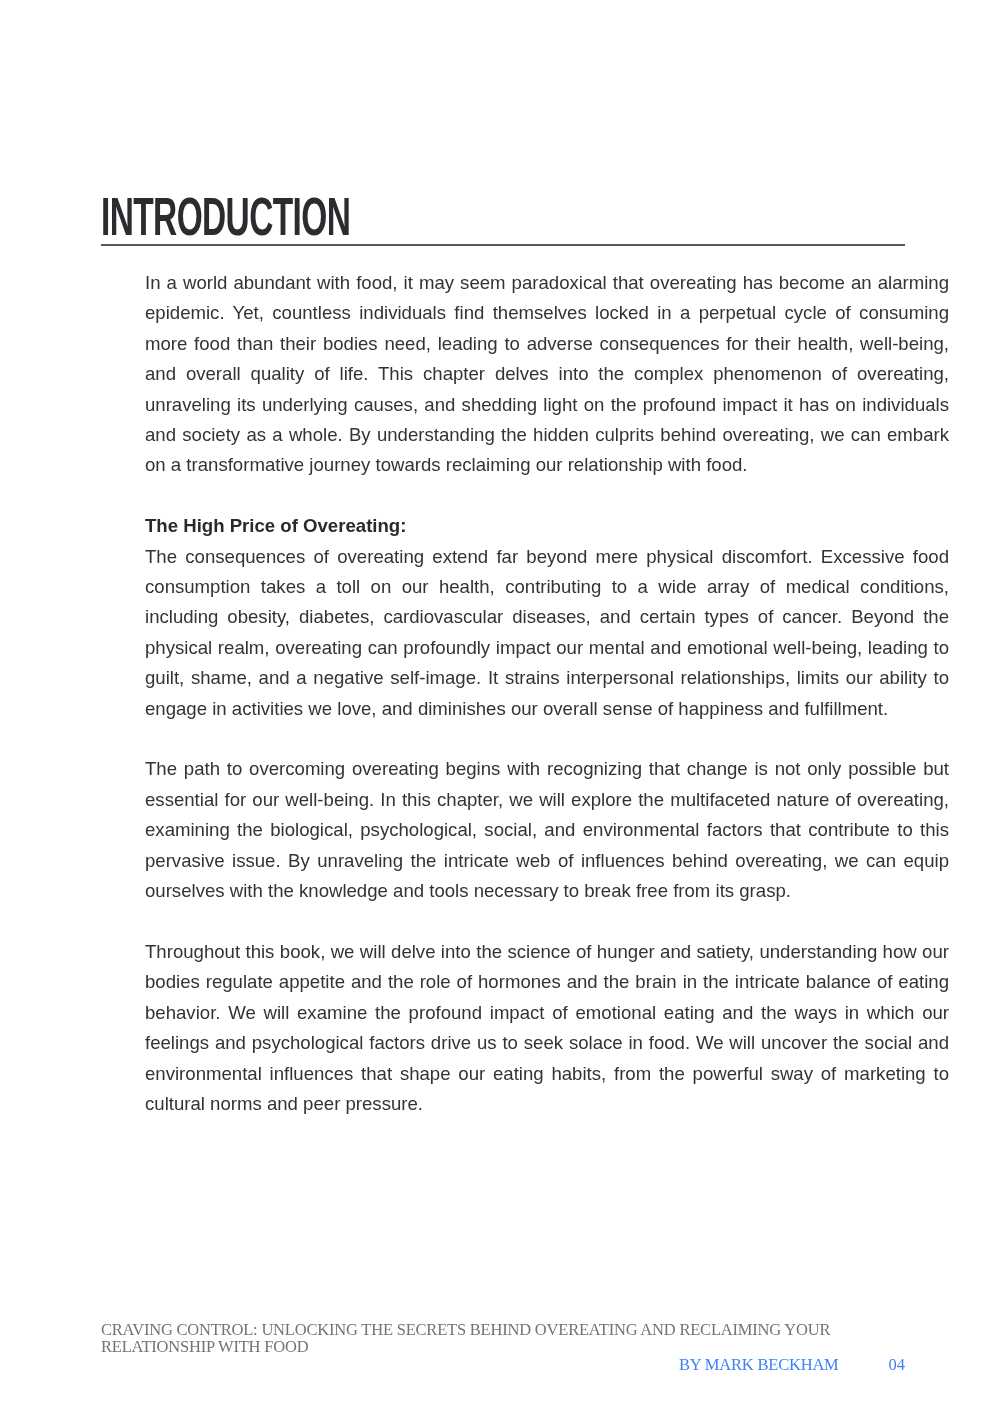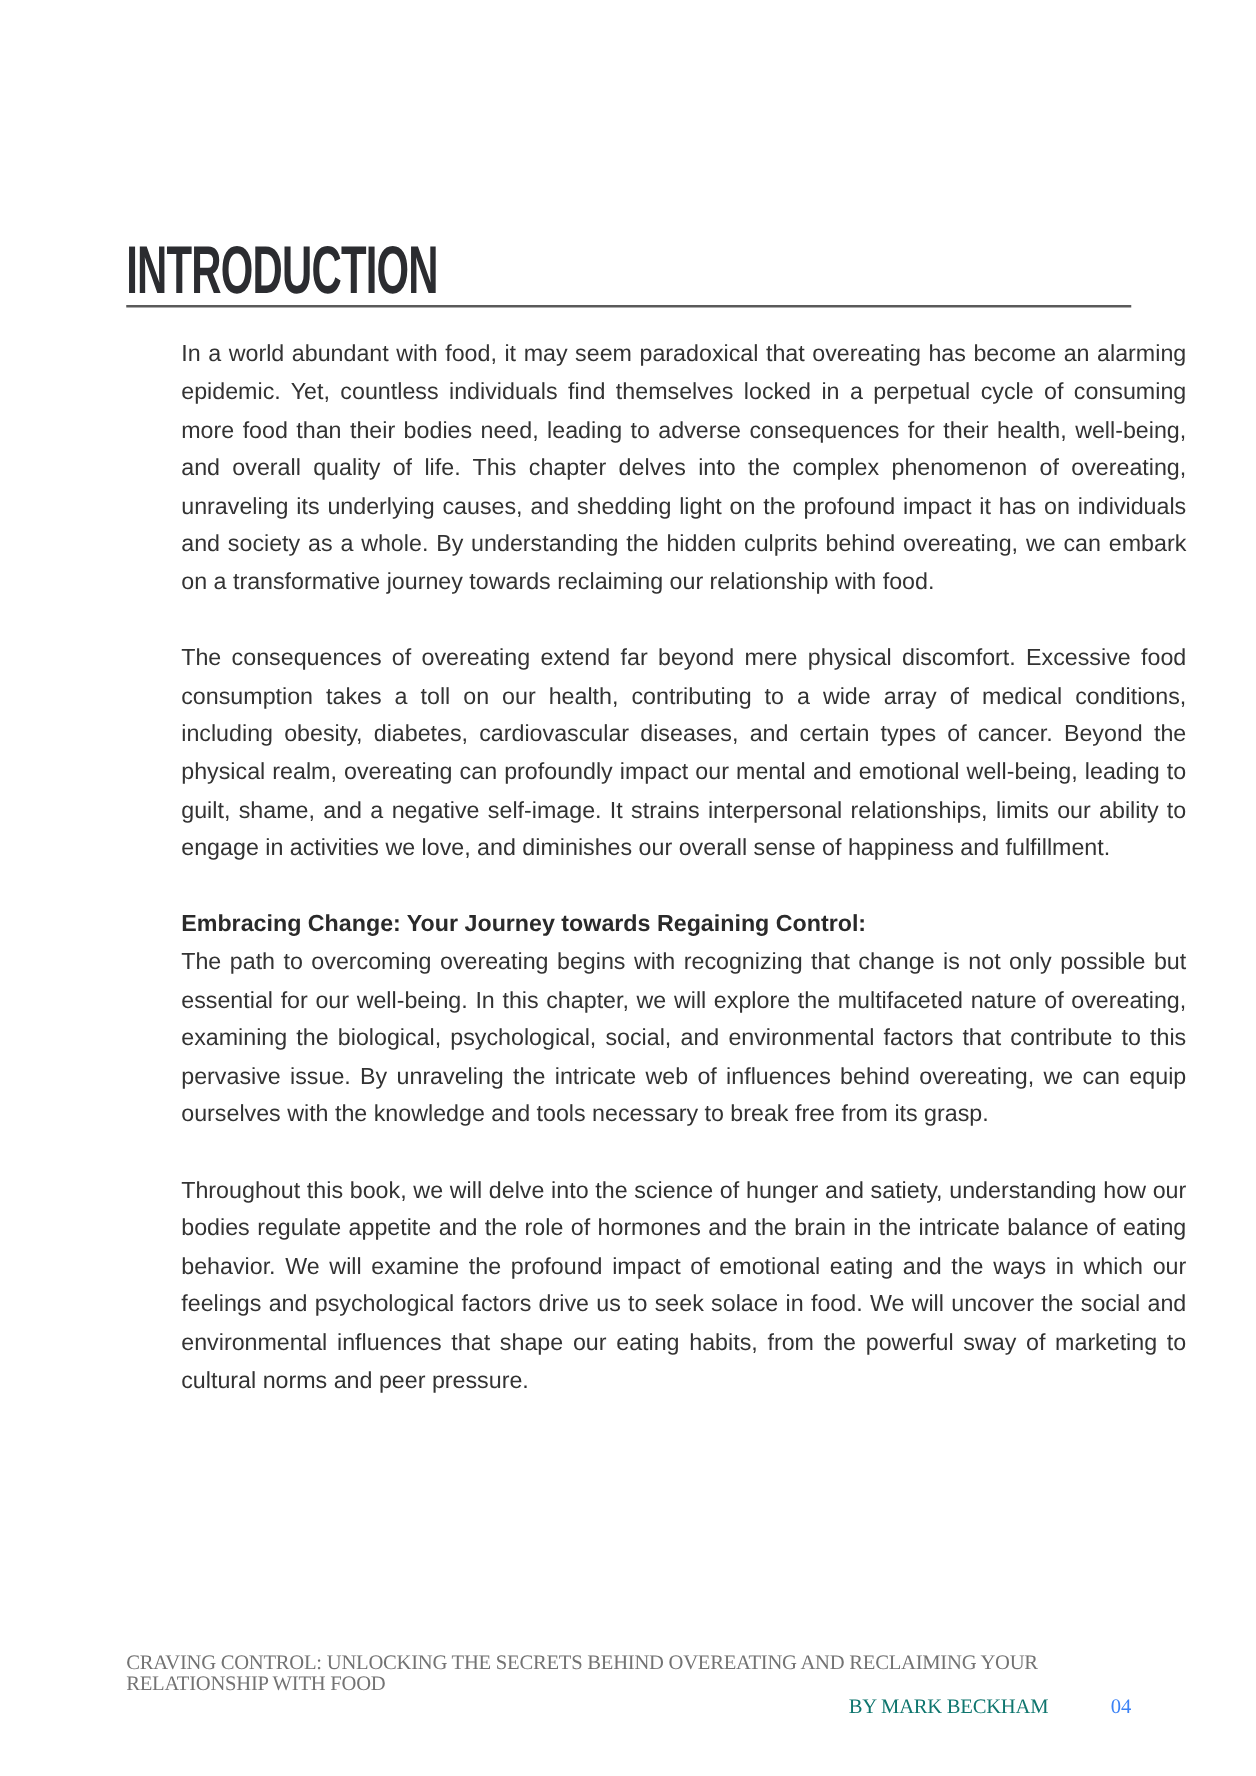--- a/index.html
+++ b/index.html
@@ -83,21 +83,21 @@
       text-transform: uppercase;
       letter-spacing: -0.2px;
     }
     .footer-author {
       position: absolute;
       top: 1356px;
       left: 578px;
       font-family: "Liberation Serif", serif;
       font-size: 16.5px;
       line-height: 18px;
-      color: #0f766e;
+      color: #3b82f6;
       white-space: nowrap;
       letter-spacing: -0.2px;
     }
     .footer-page {
       position: absolute;
       top: 1356px;
       right: 0;
       font-family: "Liberation Serif", serif;
       font-size: 16.5px;
       line-height: 18px;
@@ -111,24 +111,24 @@
 
   <div class="title-wrap">
     <h1 class="title">INTRODUCTION</h1>
     <div class="title-rule"></div>
   </div>
 
   <div class="content">
     <p>In a world abundant with food, it may seem paradoxical that overeating has become an alarming epidemic. Yet, countless individuals find themselves locked in a perpetual cycle of consuming more food than their bodies need, leading to adverse consequences for their health, well-being, and overall quality of life. This chapter delves into the complex phenomenon of overeating, unraveling its underlying causes, and shedding light on the profound impact it has on individuals and society as a whole. By understanding the hidden culprits behind overeating, we can embark on a transformative journey towards reclaiming our relationship with food.</p>
     <div class="gap"></div>
 
+    <p class="heading">The High Price of Overeating:</p>
     <p>The consequences of overeating extend far beyond mere physical discomfort. Excessive food consumption takes a toll on our health, contributing to a wide array of medical conditions, including obesity, diabetes, cardiovascular diseases, and certain types of cancer. Beyond the physical realm, overeating can profoundly impact our mental and emotional well-being, leading to guilt, shame, and a negative self-image. It strains interpersonal relationships, limits our ability to engage in activities we love, and diminishes our overall sense of happiness and fulfillment.</p>
     <div class="gap"></div>
 
-    <p class="heading">Embracing Change: Your Journey towards Regaining Control:</p>
     <p>The path to overcoming overeating begins with recognizing that change is not only possible but essential for our well-being. In this chapter, we will explore the multifaceted nature of overeating, examining the biological, psychological, social, and environmental factors that contribute to this pervasive issue. By unraveling the intricate web of influences behind overeating, we can equip ourselves with the knowledge and tools necessary to break free from its grasp.</p>
     <div class="gap"></div>
 
     <p>Throughout this book, we will delve into the science of hunger and satiety, understanding how our bodies regulate appetite and the role of hormones and the brain in the intricate balance of eating behavior. We will examine the profound impact of emotional eating and the ways in which our feelings and psychological factors drive us to seek solace in food. We will uncover the social and environmental influences that shape our eating habits, from the powerful sway of marketing to cultural norms and peer pressure.</p>
   </div>
 
   <div class="footer-title">CRAVING CONTROL: UNLOCKING THE SECRETS BEHIND OVEREATING AND RECLAIMING YOUR RELATIONSHIP WITH FOOD</div>
   <div class="footer-author">BY MARK BECKHAM</div>
   <div class="footer-page">04</div>
 

